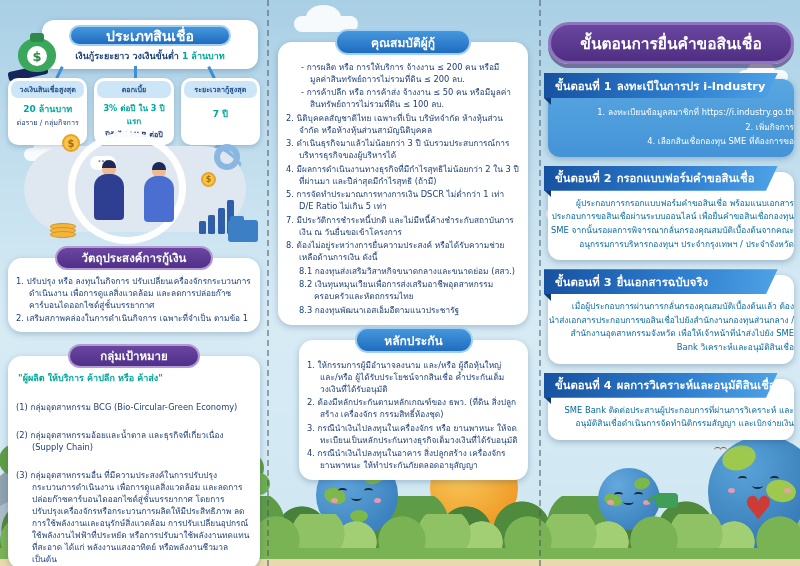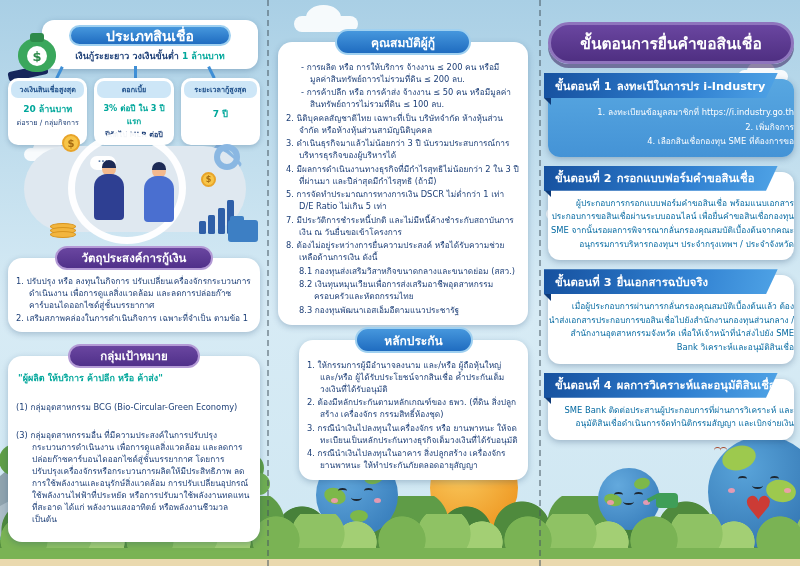--- a/index.html
+++ b/index.html
@@ -298,20 +298,21 @@
     <div class="card obj-card">
       <div class="pill purple obj-pill">วัตถุประสงค์การกู้เงิน</div>
       <div class="t-line navy lvl0">1. ปรับปรุง หรือ ลงทุนในกิจการ ปรับเปลี่ยนเครื่องจักรกระบวนการดำเนินงาน เพื่อการดูแลสิ่งแวดล้อม และลดการปล่อยก๊าซคาร์บอนไดออกไซด์สู่ชั้นบรรยากาศ</div>
       <div class="t-line navy lvl0">2. เสริมสภาพคล่องในการดำเนินกิจการ เฉพาะที่จำเป็น ตามข้อ 1</div>
     </div>
 
     <div class="card tgt-card">
       <div class="pill purple tgt-pill">กลุ่มเป้าหมาย</div>
       <div class="headline teal">"ผู้ผลิต ให้บริการ ค้าปลีก หรือ ค้าส่ง"</div>
       <div class="t-line navy pl0">(1) กลุ่มอุตสาหกรรม BCG (Bio-Circular-Green Economy)</div>
+      <div class="t-line navy pl0">(2) กลุ่มอุตสาหกรรมอ้อยและน้ำตาล และธุรกิจที่เกี่ยวเนื่อง (Supply Chain)</div>
       <div class="t-line navy pl0">(3) กลุ่มอุตสาหกรรมอื่น ที่มีความประสงค์ในการปรับปรุงกระบวนการดำเนินงาน เพื่อการดูแลสิ่งแวดล้อม และลดการปล่อยก๊าซคาร์บอนไดออกไซด์สู่ชั้นบรรยากาศ โดยการปรับปรุงเครื่องจักรหรือกระบวนการผลิตให้มีประสิทธิภาพ ลดการใช้พลังงานและอนุรักษ์สิ่งแวดล้อม การปรับเปลี่ยนอุปกรณ์ใช้พลังงานไฟฟ้าที่ประหยัด หรือการปรับมาใช้พลังงานทดแทนที่สะอาด ได้แก่ พลังงานแสงอาทิตย์ หรือพลังงานชีวมวล เป็นต้น</div>
     </div>
   </div>
 
   <div id="panel-mid">
 
     <div class="card qual-card">
       <div class="pill blue qual-pill">คุณสมบัติผู้กู้</div>
       <div class="t-line navy lvl1">- การผลิต หรือ การให้บริการ จ้างงาน ≤ 200 คน หรือมีมูลค่าสินทรัพย์ถาวรไม่รวมที่ดิน ≤ 200 ลบ.</div>
       <div class="t-line navy lvl1">- การค้าปลีก หรือ การค้าส่ง จ้างงาน ≤ 50 คน หรือมีมูลค่าสินทรัพย์ถาวรไม่รวมที่ดิน ≤ 100 ลบ.</div>

